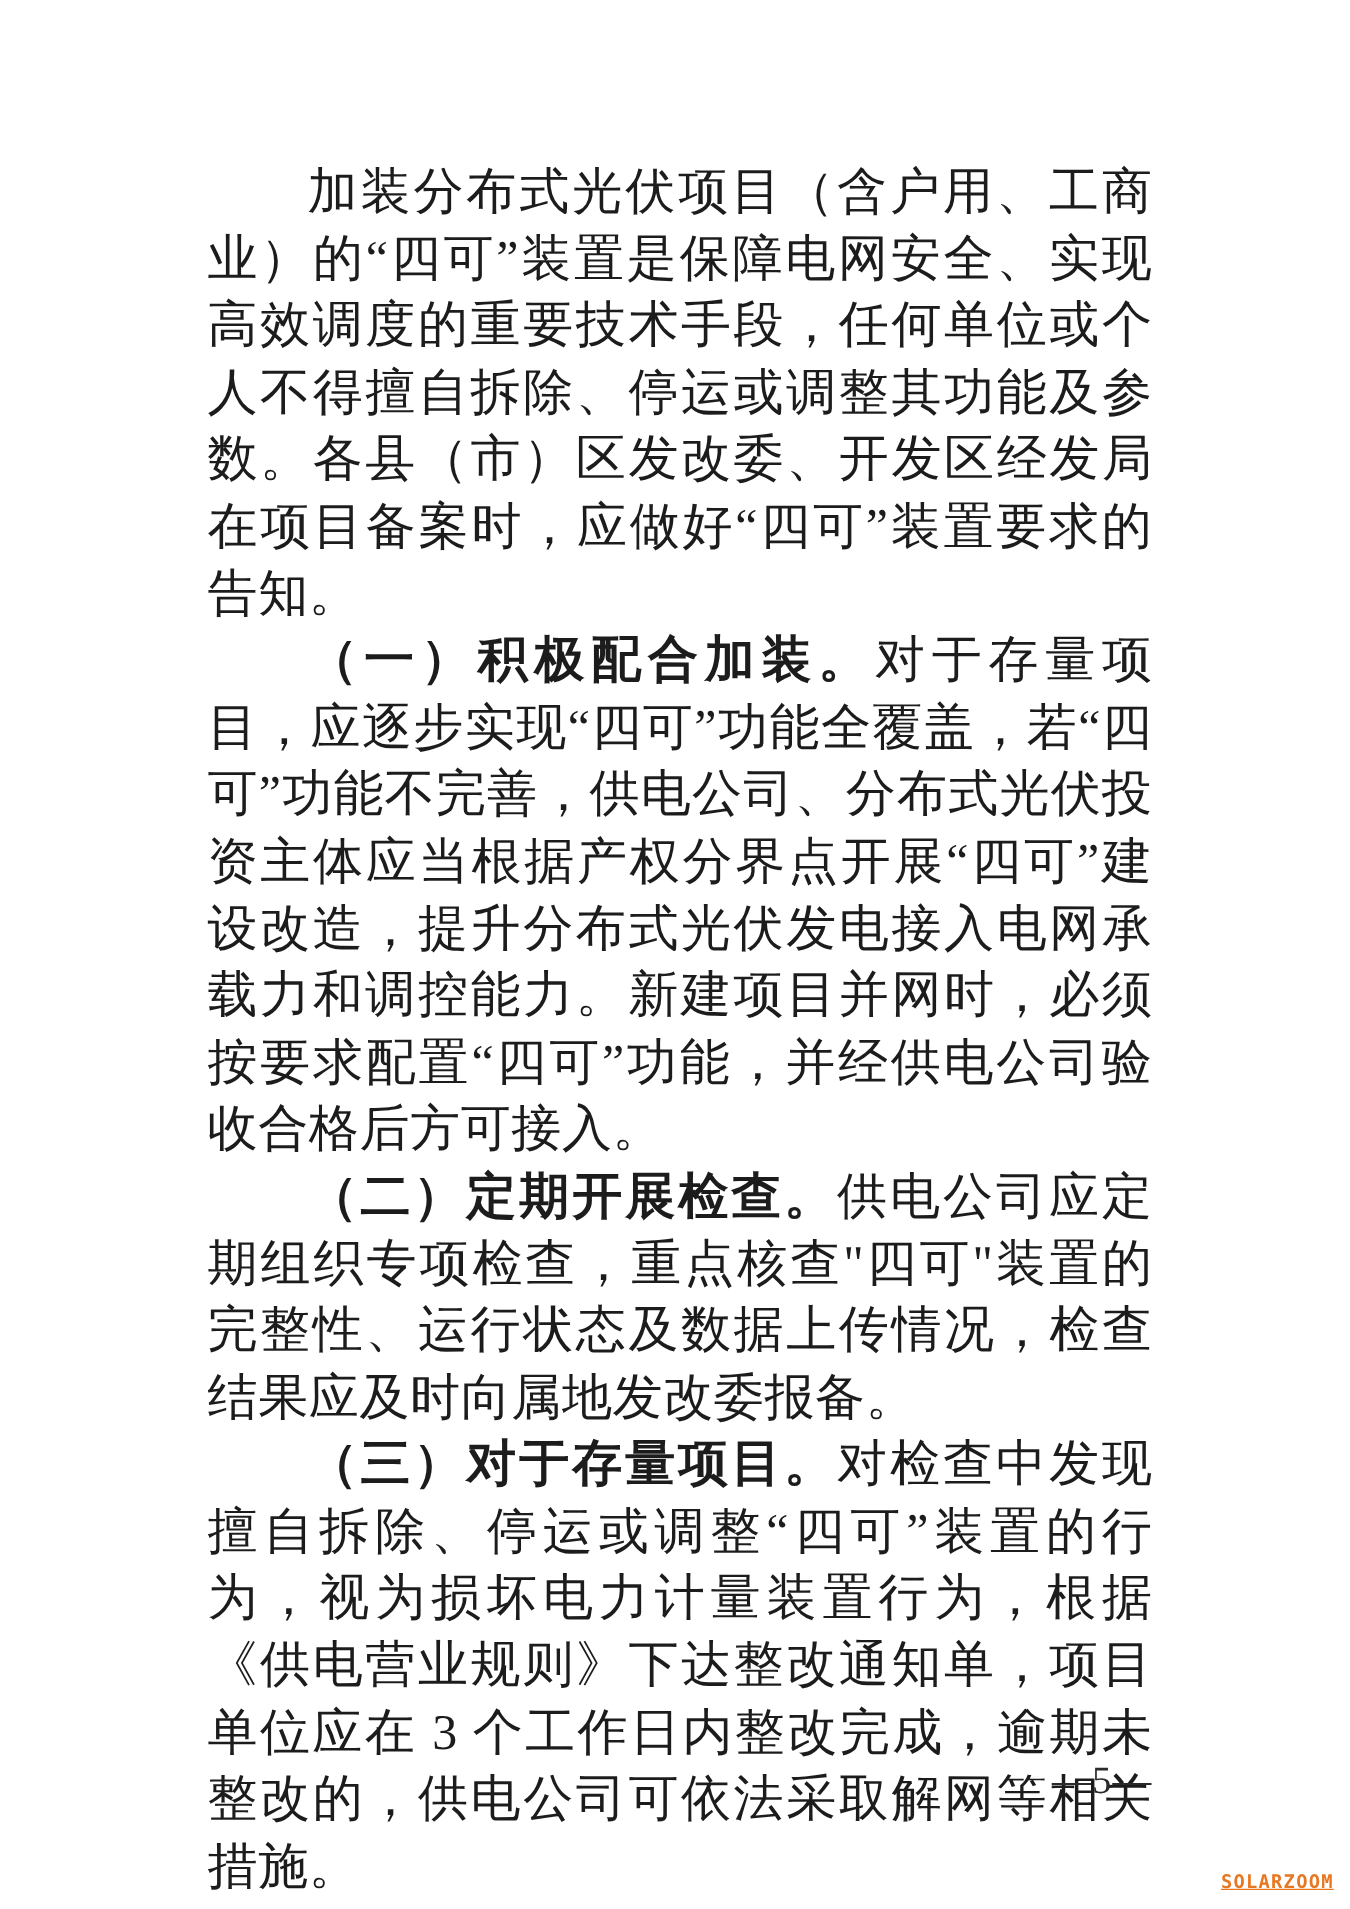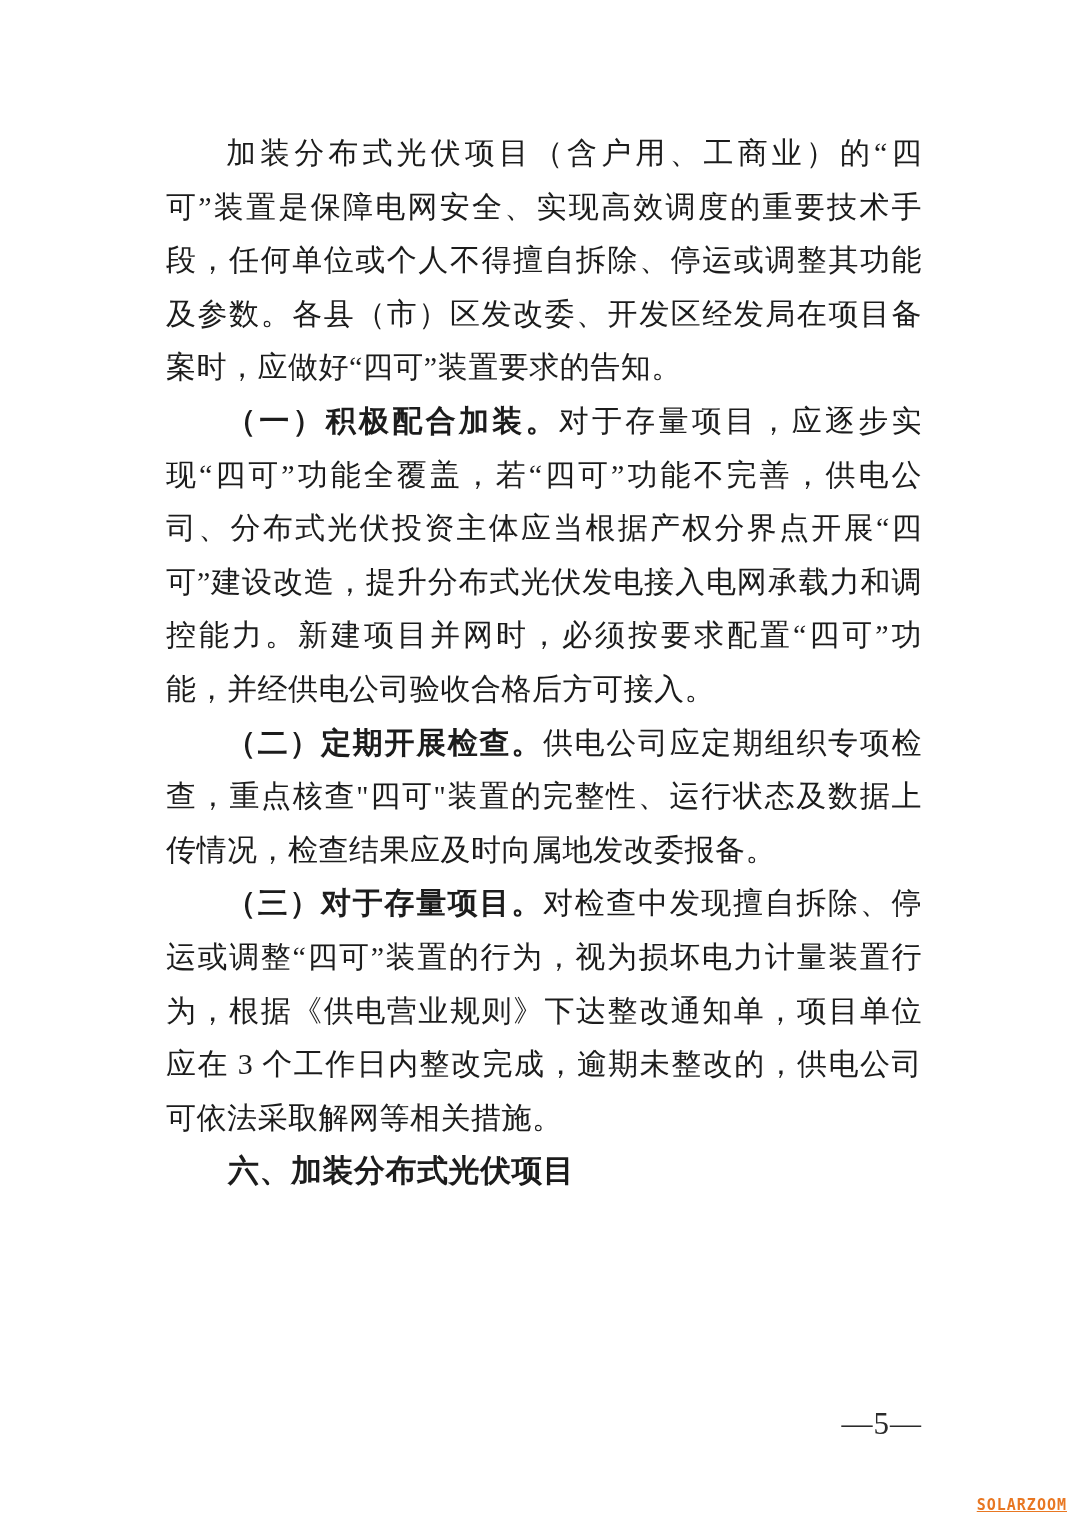--- a/index.html
+++ b/index.html
@@ -17,21 +17,21 @@
     height: 1527px;
     background: #ffffff;
   }
   .content {
     position: absolute;
     left: 166px;
     top: 126px;
     width: 756px;
   }
   .body-para {
-    font-size: 30px;
+    font-size: 40px;
     line-height: 53.6px;
     letter-spacing: 0.5px;
     text-align: justify;
     text-justify: inter-ideograph;
     text-indent: 2em;
     word-break: break-all;
   }
   .body-para .lead {
     font-weight: bold;
   }

